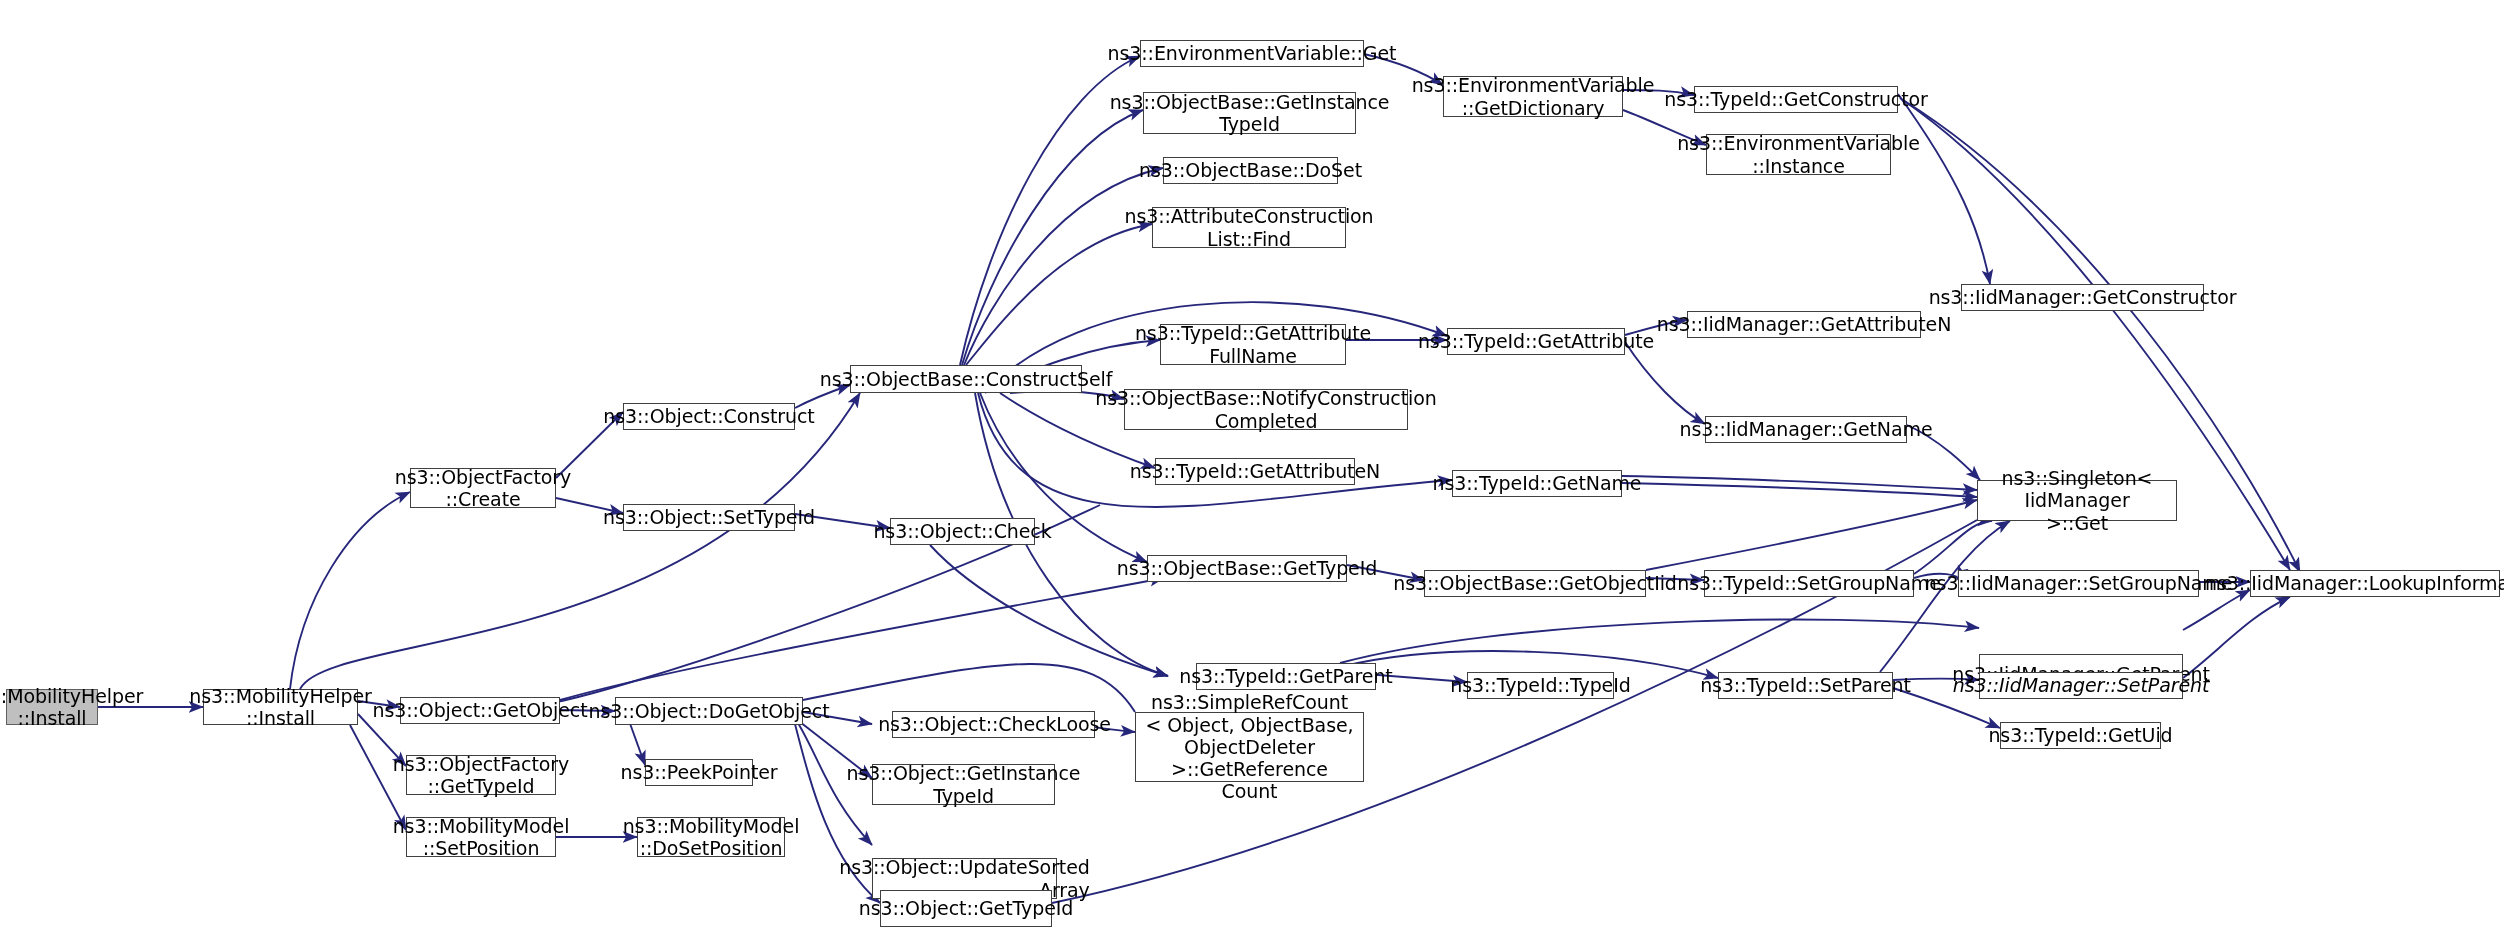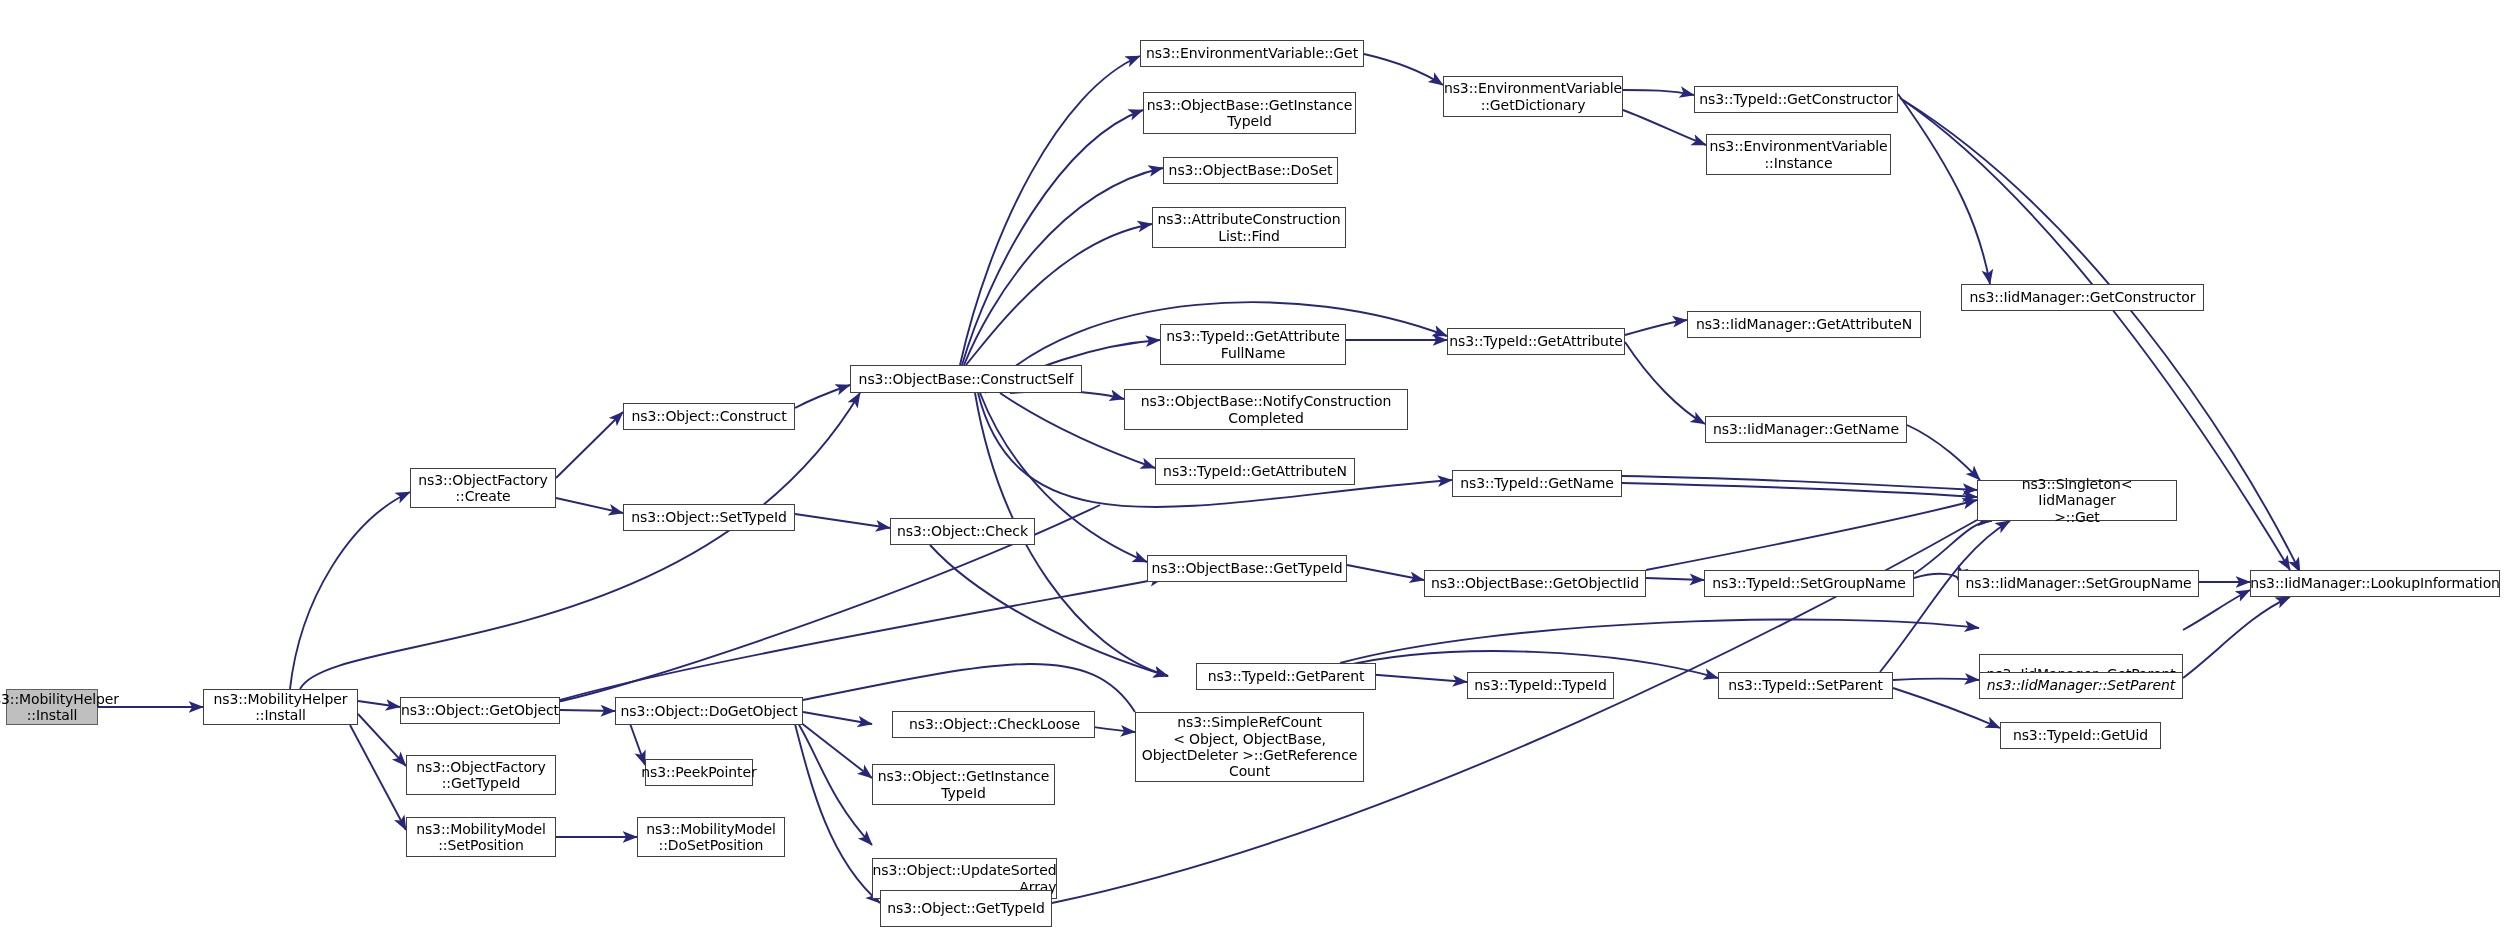--- a/index.html
+++ b/index.html
@@ -28,21 +28,21 @@
     position: absolute;
     box-sizing: border-box;
     border: 1.6px solid #404040;
     background: #ffffff;
     color: #000000;
     display: flex;
     align-items: center;
     justify-content: center;
     text-align: center;
     line-height: 1.17;
-    font-size: 14px;
+    font-size: 19px;
     letter-spacing: -0.1px;
     white-space: pre-line;
     padding: 1px 4px;
     cursor: pointer;
   }
   .node.highlight {
     background: #bfbfbf;
     border-color: #606060;
   }
 </style>

